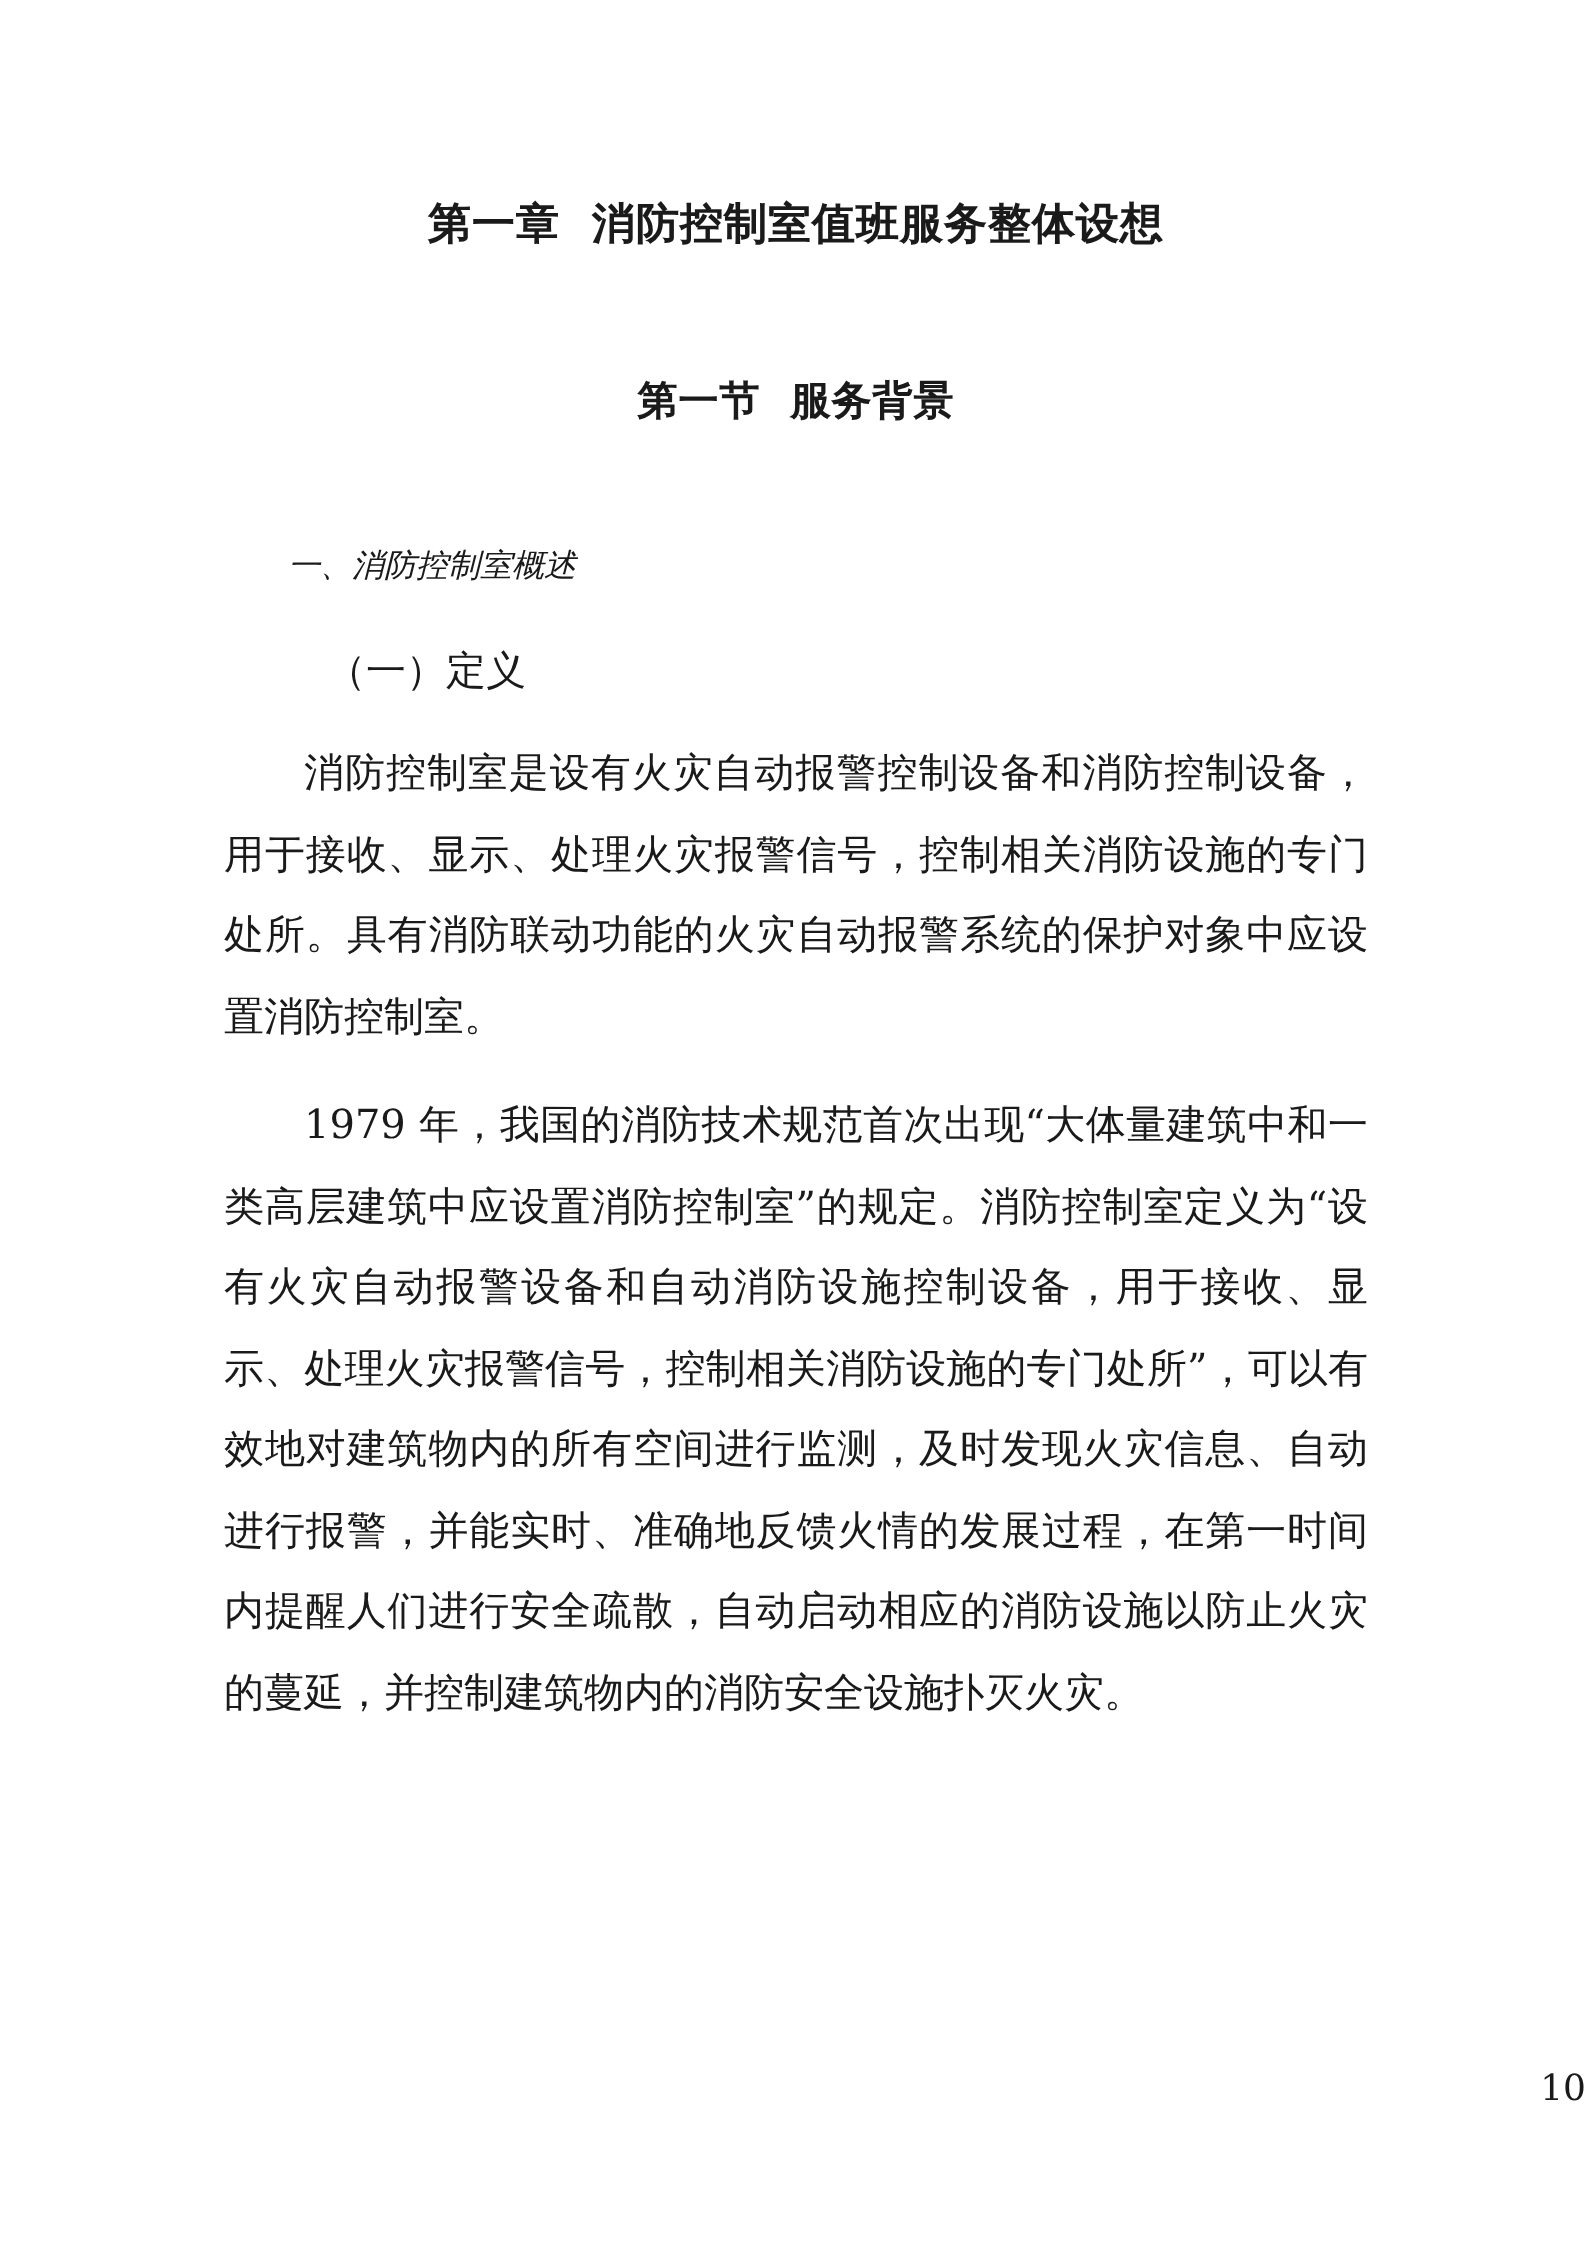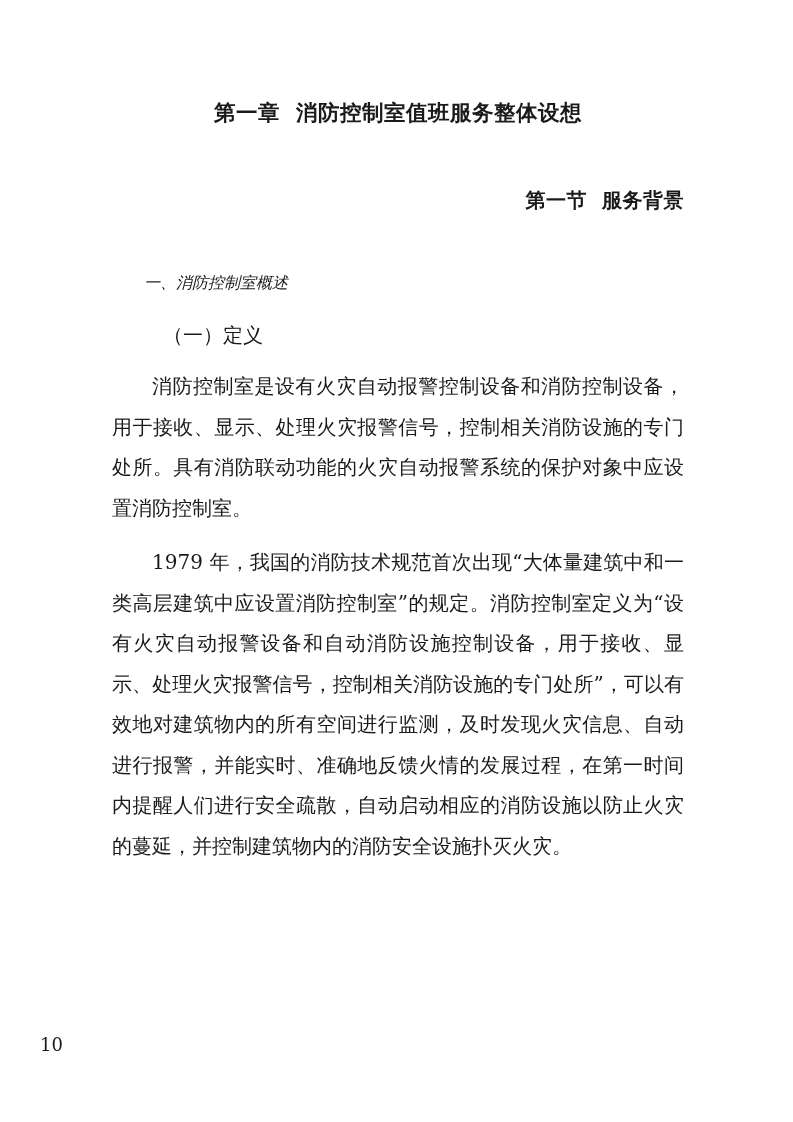--- a/index.html
+++ b/index.html
@@ -29,21 +29,21 @@
     text-align: center;
     font-size: 21.5px;
     font-weight: bold;
     letter-spacing: 0.5px;
     margin: 0;
     padding-top: 96px;
     line-height: 34px;
     white-space: pre;
   }
   .section-title {
-    text-align: right;
+    text-align: center;
     font-size: 20px;
     font-weight: bold;
     letter-spacing: 0.5px;
     margin: 0;
     padding-top: 54px;
     line-height: 32px;
     white-space: pre;
   }
   p.body-text {
     font-size: 20px;
@@ -75,21 +75,21 @@
     margin-top: 0px;
   }
   p.year-para {
     margin-top: 14px;
   }
   .page-number {
     position: absolute;
     left: 0;
     right: 0;
     top: 1034px;
-    text-align: left;
+    text-align: right;
     font-size: 18px;
     line-height: 22px;
     font-family: "DejaVu Serif", "Liberation Serif", serif;
     padding-left: 40px;
   }
 </style>
 </head>
 <body>
 
 <div class="page">

